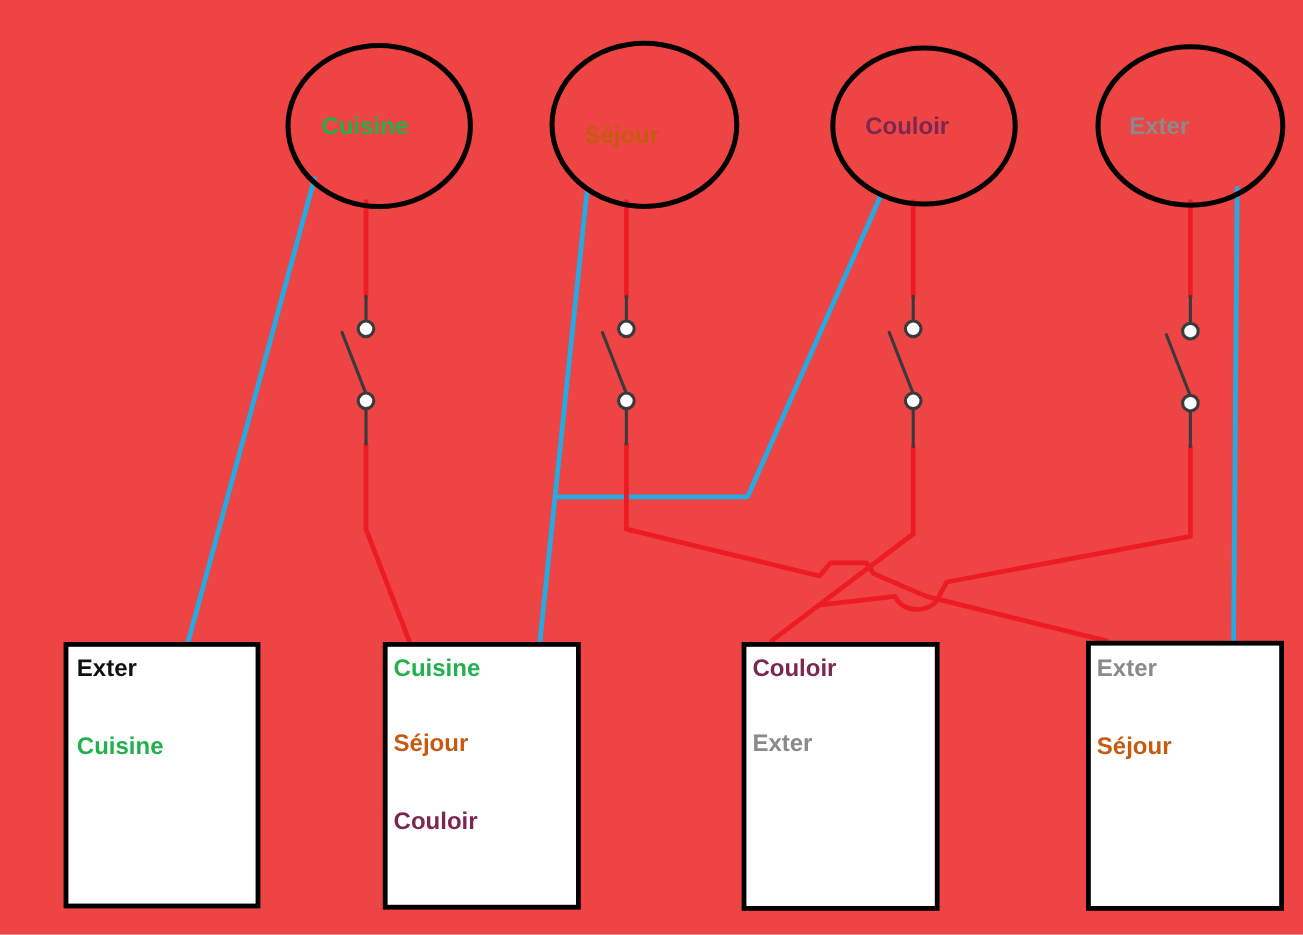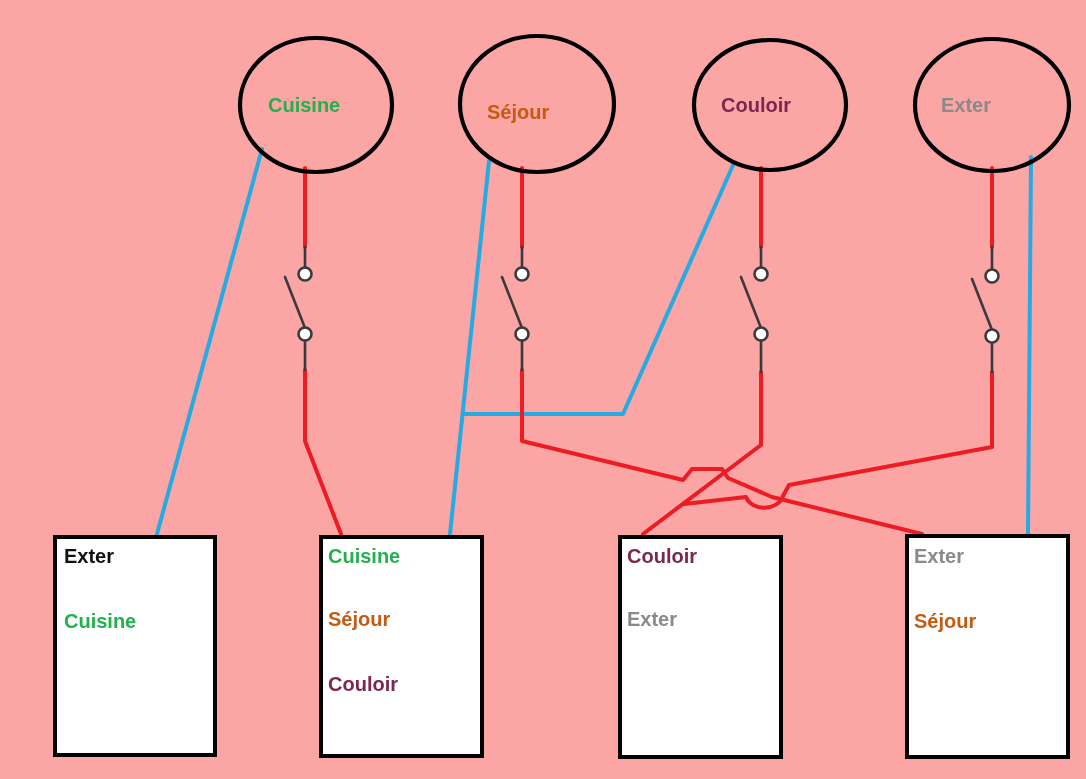--- a/index.html
+++ b/index.html
@@ -1,16 +1,16 @@
 <!DOCTYPE html>
 <html style="--live: #ed1c24; --neutral: #25aae1; --switch: #3a3a3c; --outline: #000000; --green: #22b14c; --orange: #c55a11; --purple: #7b2750; --gray: #8a8a8a; --black: #111111;"><head>
 <meta charset="utf-8">
 <style>
   html,body{margin:0;padding:0;background:#ffffff;}
-  .canvas{position:relative;width:1086px;height:779px;background:#fca5a5;overflow:hidden;
+  .canvas{position:relative;width:1086px;height:779px;background:#ef4444;overflow:hidden;
           font-family:"Liberation Sans",sans-serif;}
   svg{display:block;}
   .wire-live{stroke:var(--live);stroke-width:4;fill:none;stroke-linecap:round;stroke-linejoin:round;}
   .wire-neutral{stroke:var(--neutral);stroke-width:4;fill:none;stroke-linecap:round;stroke-linejoin:round;}
   .sw-line{stroke:var(--switch);stroke-width:2.6;fill:none;stroke-linecap:round;}
   .sw-contact{stroke:var(--switch);stroke-width:2.6;fill:#ffffff;}
   .lamp-circle{stroke:var(--outline);stroke-width:4.2;fill:none;}
   .jbox{stroke:var(--outline);stroke-width:4;fill:#ffffff;}
   .lamp-label{font-size:20px;font-weight:bold;}
   .box-label{font-size:20px;font-weight:bold;}

